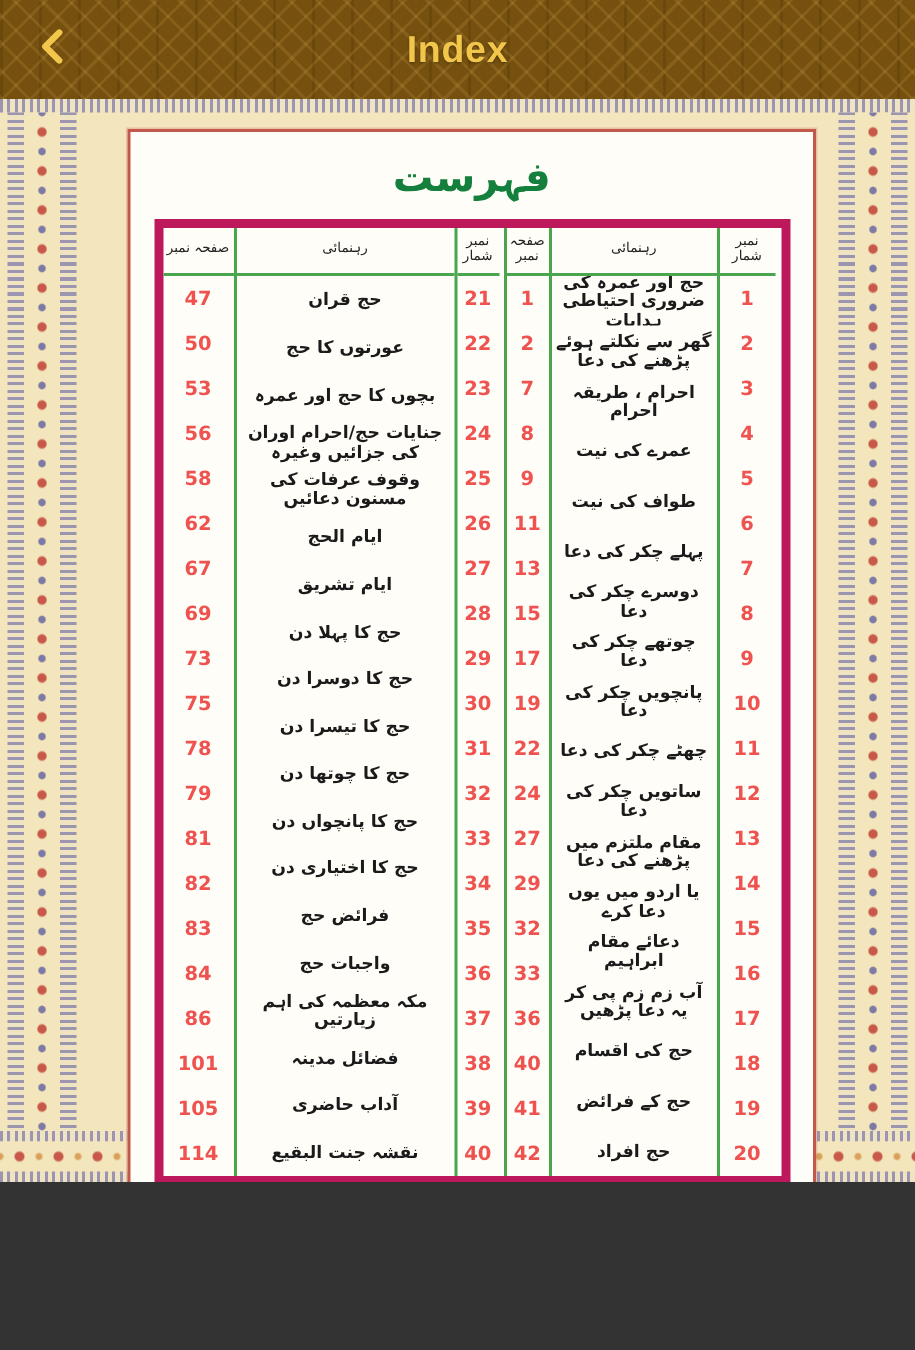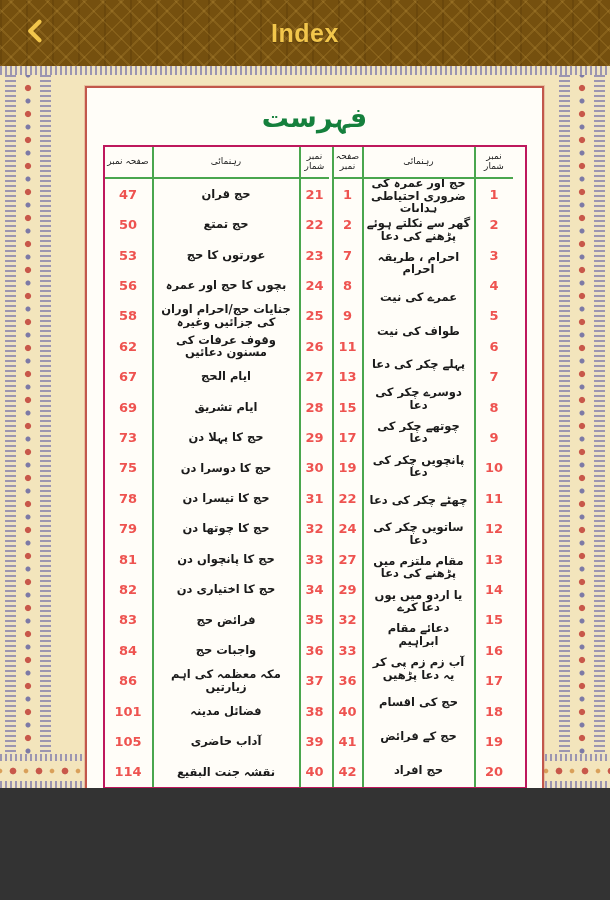--- a/index.html
+++ b/index.html
@@ -44,21 +44,21 @@
     background-size:26px 20px, 26px 20px;
     background-position:0 50%, 13px 50%;}
 
   
   .doc-page{position:absolute;left:85px;top:20px;width:455px;height:730px;
     background:#fffdf8;border:2px solid #c2574b;box-shadow:0 0 0 1px rgba(194,87,75,.25);}
   .doc-title{margin:14px 0 0;text-align:center;color:#15803d;font-size:27px;font-weight:bold;}
 
   
   .idx-table{margin:12px auto 0;width:424px;height:644px;display:flex;
-    border:2px solid #be185d;background:#fffdf8;box-sizing:border-box;}
+    border:6px solid #be185d;background:#fffdf8;box-sizing:border-box;}
   .col{display:flex;flex-direction:column;box-sizing:border-box;}
   .col + .col{border-left:2px solid #4aa64e;}
   .col.sec-start{margin-left:3px;border-left:2px solid #4aa64e;}
   .col-head{height:30px;flex:0 0 30px;border-bottom:2px solid #4aa64e;
     display:flex;align-items:center;justify-content:center;text-align:center;
     font-size:9px;line-height:1.1;color:#222;padding:0 1px;}
   .col-body{flex:1;display:flex;flex-direction:column;overflow:hidden;}
   .cell{flex:1;display:flex;align-items:center;justify-content:center;
     overflow:hidden;text-align:center;}
   .cell.num{color:#ee5350;font-weight:bold;font-size:13px;}
@@ -127,21 +127,20 @@
               <div class="cell num">86</div>
               <div class="cell num">101</div>
               <div class="cell num">105</div>
               <div class="cell num">114</div>
             </div>
         </div>
         <div class="col w-topic-l">
           <div class="col-head" dir="rtl">رہنمائی</div>
           <div class="col-body">
               <div class="cell topic" dir="rtl">حج قران</div>
-              <div class="cell topic" dir="rtl">حج تمتع</div>
               <div class="cell topic" dir="rtl">عورتوں کا حج</div>
               <div class="cell topic" dir="rtl">بچوں کا حج اور عمرہ</div>
               <div class="cell topic" dir="rtl">جنایات حج/احرام اوران کی جزائیں وغیرہ</div>
               <div class="cell topic" dir="rtl">وقوف عرفات کی مسنون دعائیں</div>
               <div class="cell topic" dir="rtl">ایام الحج</div>
               <div class="cell topic" dir="rtl">ایام تشریق</div>
               <div class="cell topic" dir="rtl">حج کا پہلا دن</div>
               <div class="cell topic" dir="rtl">حج کا دوسرا دن</div>
               <div class="cell topic" dir="rtl">حج کا تیسرا دن</div>
               <div class="cell topic" dir="rtl">حج کا چوتھا دن</div>

